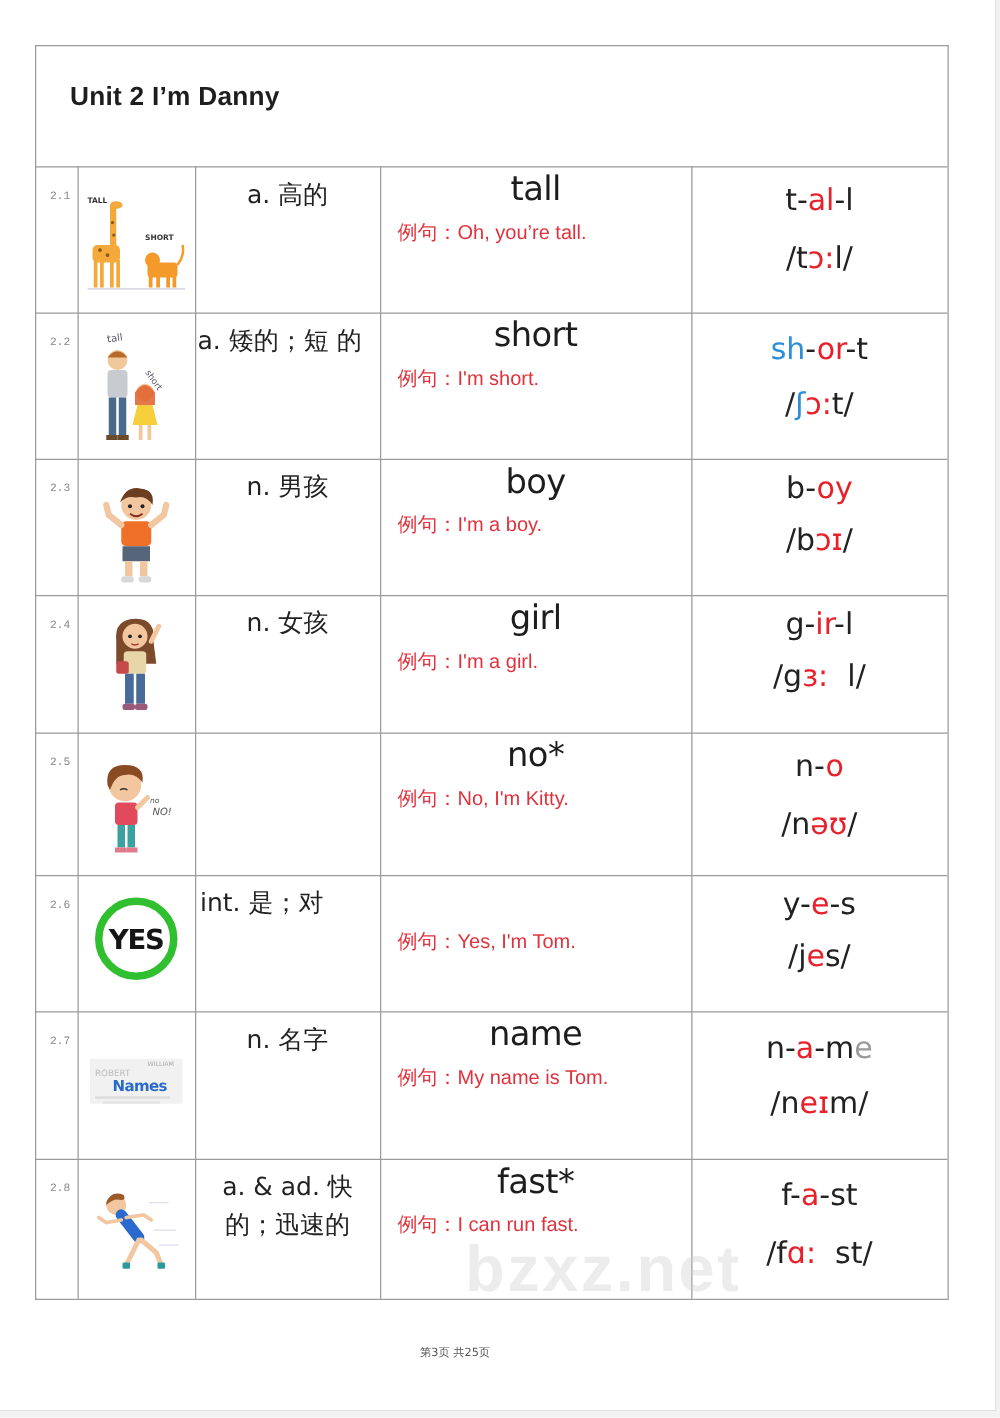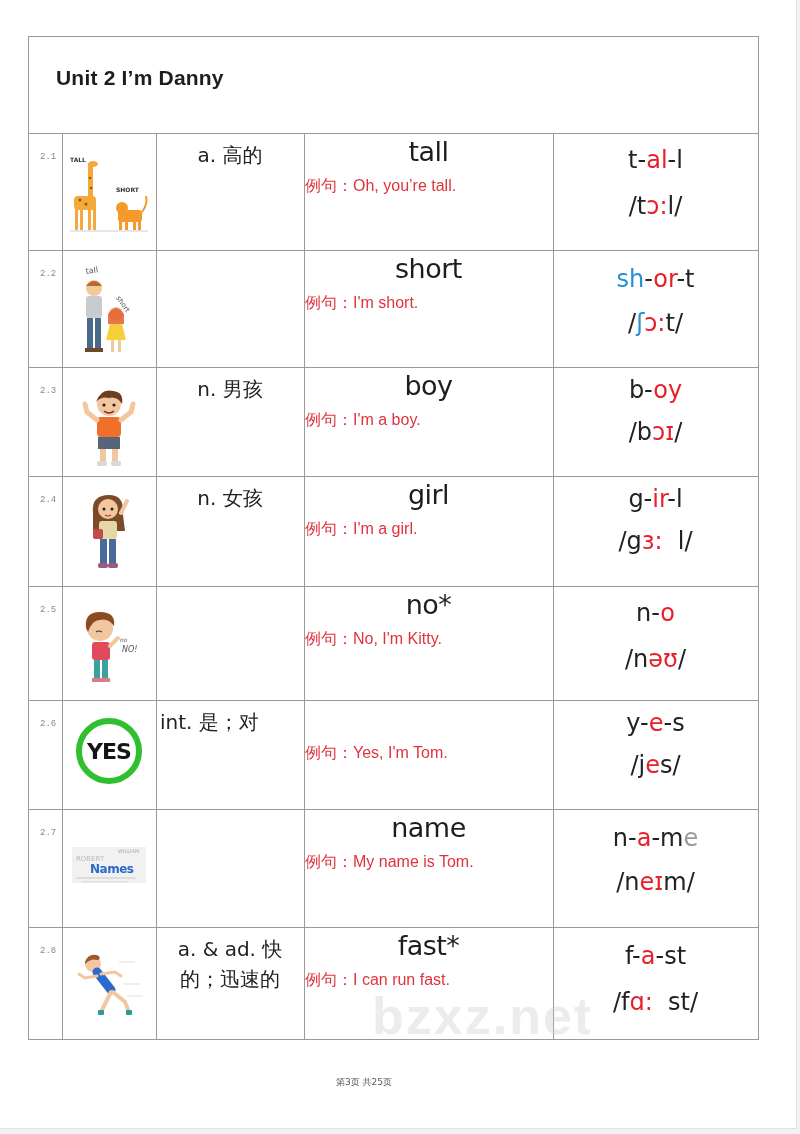--- a/index.html
+++ b/index.html
@@ -32,21 +32,21 @@
     position:absolute; left:128px; width:148px; top:6px;
     font-size:20px; color:#222; text-align:center; line-height:30px;
     font-family:"DejaVu Sans",sans-serif;
   }
   .meaning.left { text-align:left; padding-left:2px; }
   .word {
     position:absolute; left:276px; width:249px; top:2px; text-align:center;
     font-size:27px; color:#1d1d1d; font-family:"DejaVu Sans",sans-serif; letter-spacing:-0.5px;
   }
   .example {
-    position:absolute; left:277px; top:42px;
+    position:absolute; left:290px; top:42px;
     font-size:16px; color:#e0323c; white-space:nowrap;
   }
   .example .lbl { font-family:"DejaVu Sans",sans-serif; }
   .phon {
     position:absolute; left:525px; width:205px; text-align:center;
     font-size:24px; color:#222; font-family:"DejaVu Sans",sans-serif;
   }
   .phon.top { top:12px; }
   .phon.bot { top:58px; }
   .r { color:#e8202a; }
@@ -134,20 +134,21 @@
           <rect x="11" y="86" width="9" height="4" fill="#6b4a2a"></rect>
             <rect x="20" y="86" width="9" height="4" fill="#6b4a2a"></rect>
           <text x="42" y="36" font-size="7" fill="#556" font-family="DejaVu Sans, sans-serif" transform="rotate(55 42 36)">short</text>
           <circle cx="42" cy="52" r="7" fill="#f0c89a"></circle>
           <path d="M34 52 Q42 40 50 52 L50 62 L34 62 Z" fill="#e0602a" opacity="0.85"></path>
           <path d="M36 62 L48 62 L52 78 L32 78 Z" fill="#f6d03a"></path>
           <rect x="37" y="78" width="3" height="12" fill="#f0c89a"></rect>
             <rect x="44" y="78" width="3" height="12" fill="#f0c89a"></rect>
         </svg>
       </div>
+      <div class="meaning left">a. 矮的；短 的</div>
       <div class="word">short</div>
       <div class="example"><span class="lbl">例句：</span><span>I'm short.</span></div>
       <div class="phon top" style="top:14px"><span class="b" style="white-space: pre;">sh</span><span style="white-space: pre;">-</span><span class="r" style="white-space: pre;">or</span><span style="white-space: pre;">-t</span></div>
       <div class="phon bot"><span style="white-space: pre;">/</span><span class="b" style="white-space: pre;">ʃ</span><span class="r" style="white-space: pre;">ɔ:</span><span style="white-space: pre;">t/</span></div>
     </div>
 
     <div class="row" style="top:332px; height:108px">
       <span class="num">2.3</span>
       <div class="pic" style="top:14px; height:92px">
         <svg width="60" height="84" viewBox="0 0 60 84">
@@ -240,20 +241,21 @@
       <div class="pic" style="top:24px; height:60px">
         <svg width="82" height="50" viewBox="0 0 82 50">
           <rect x="4" y="8" width="74" height="36" fill="#f1f1f1"></rect>
           <text x="50" y="14" font-size="5" fill="#aaa" font-family="DejaVu Sans, sans-serif">WILLIAM</text>
           <text x="8" y="22" font-size="7" fill="#bbb" font-family="DejaVu Sans, sans-serif">ROBERT</text>
           <text x="22" y="34" font-size="12" font-weight="bold" fill="#2a6ac8" font-family="DejaVu Sans, sans-serif" letter-spacing="-0.5">Names</text>
           <rect x="8" y="38" width="60" height="2" fill="#ddd"></rect>
           <rect x="14" y="42" width="46" height="2" fill="#e4e4e4"></rect>
         </svg>
       </div>
+      <div class="meaning">n. 名字</div>
       <div class="word">name</div>
       <div class="example"><span class="lbl">例句：</span><span>My name is Tom.</span></div>
       <div class="phon top" style="top:14px"><span style="white-space: pre;">n-</span><span class="r" style="white-space: pre;">a</span><span style="white-space: pre;">-m</span><span class="g" style="white-space: pre;">e</span></div>
       <div class="phon bot" style="top:58px"><span style="white-space: pre;">/n</span><span class="r" style="white-space: pre;">eɪ</span><span style="white-space: pre;">m/</span></div>
     </div>
 
     <div class="row" style="top:892px; height:111px">
       <span class="num">2.8</span>
       <div class="pic" style="top:14px; height:84px">
         <svg width="76" height="76" viewBox="0 0 76 76">

